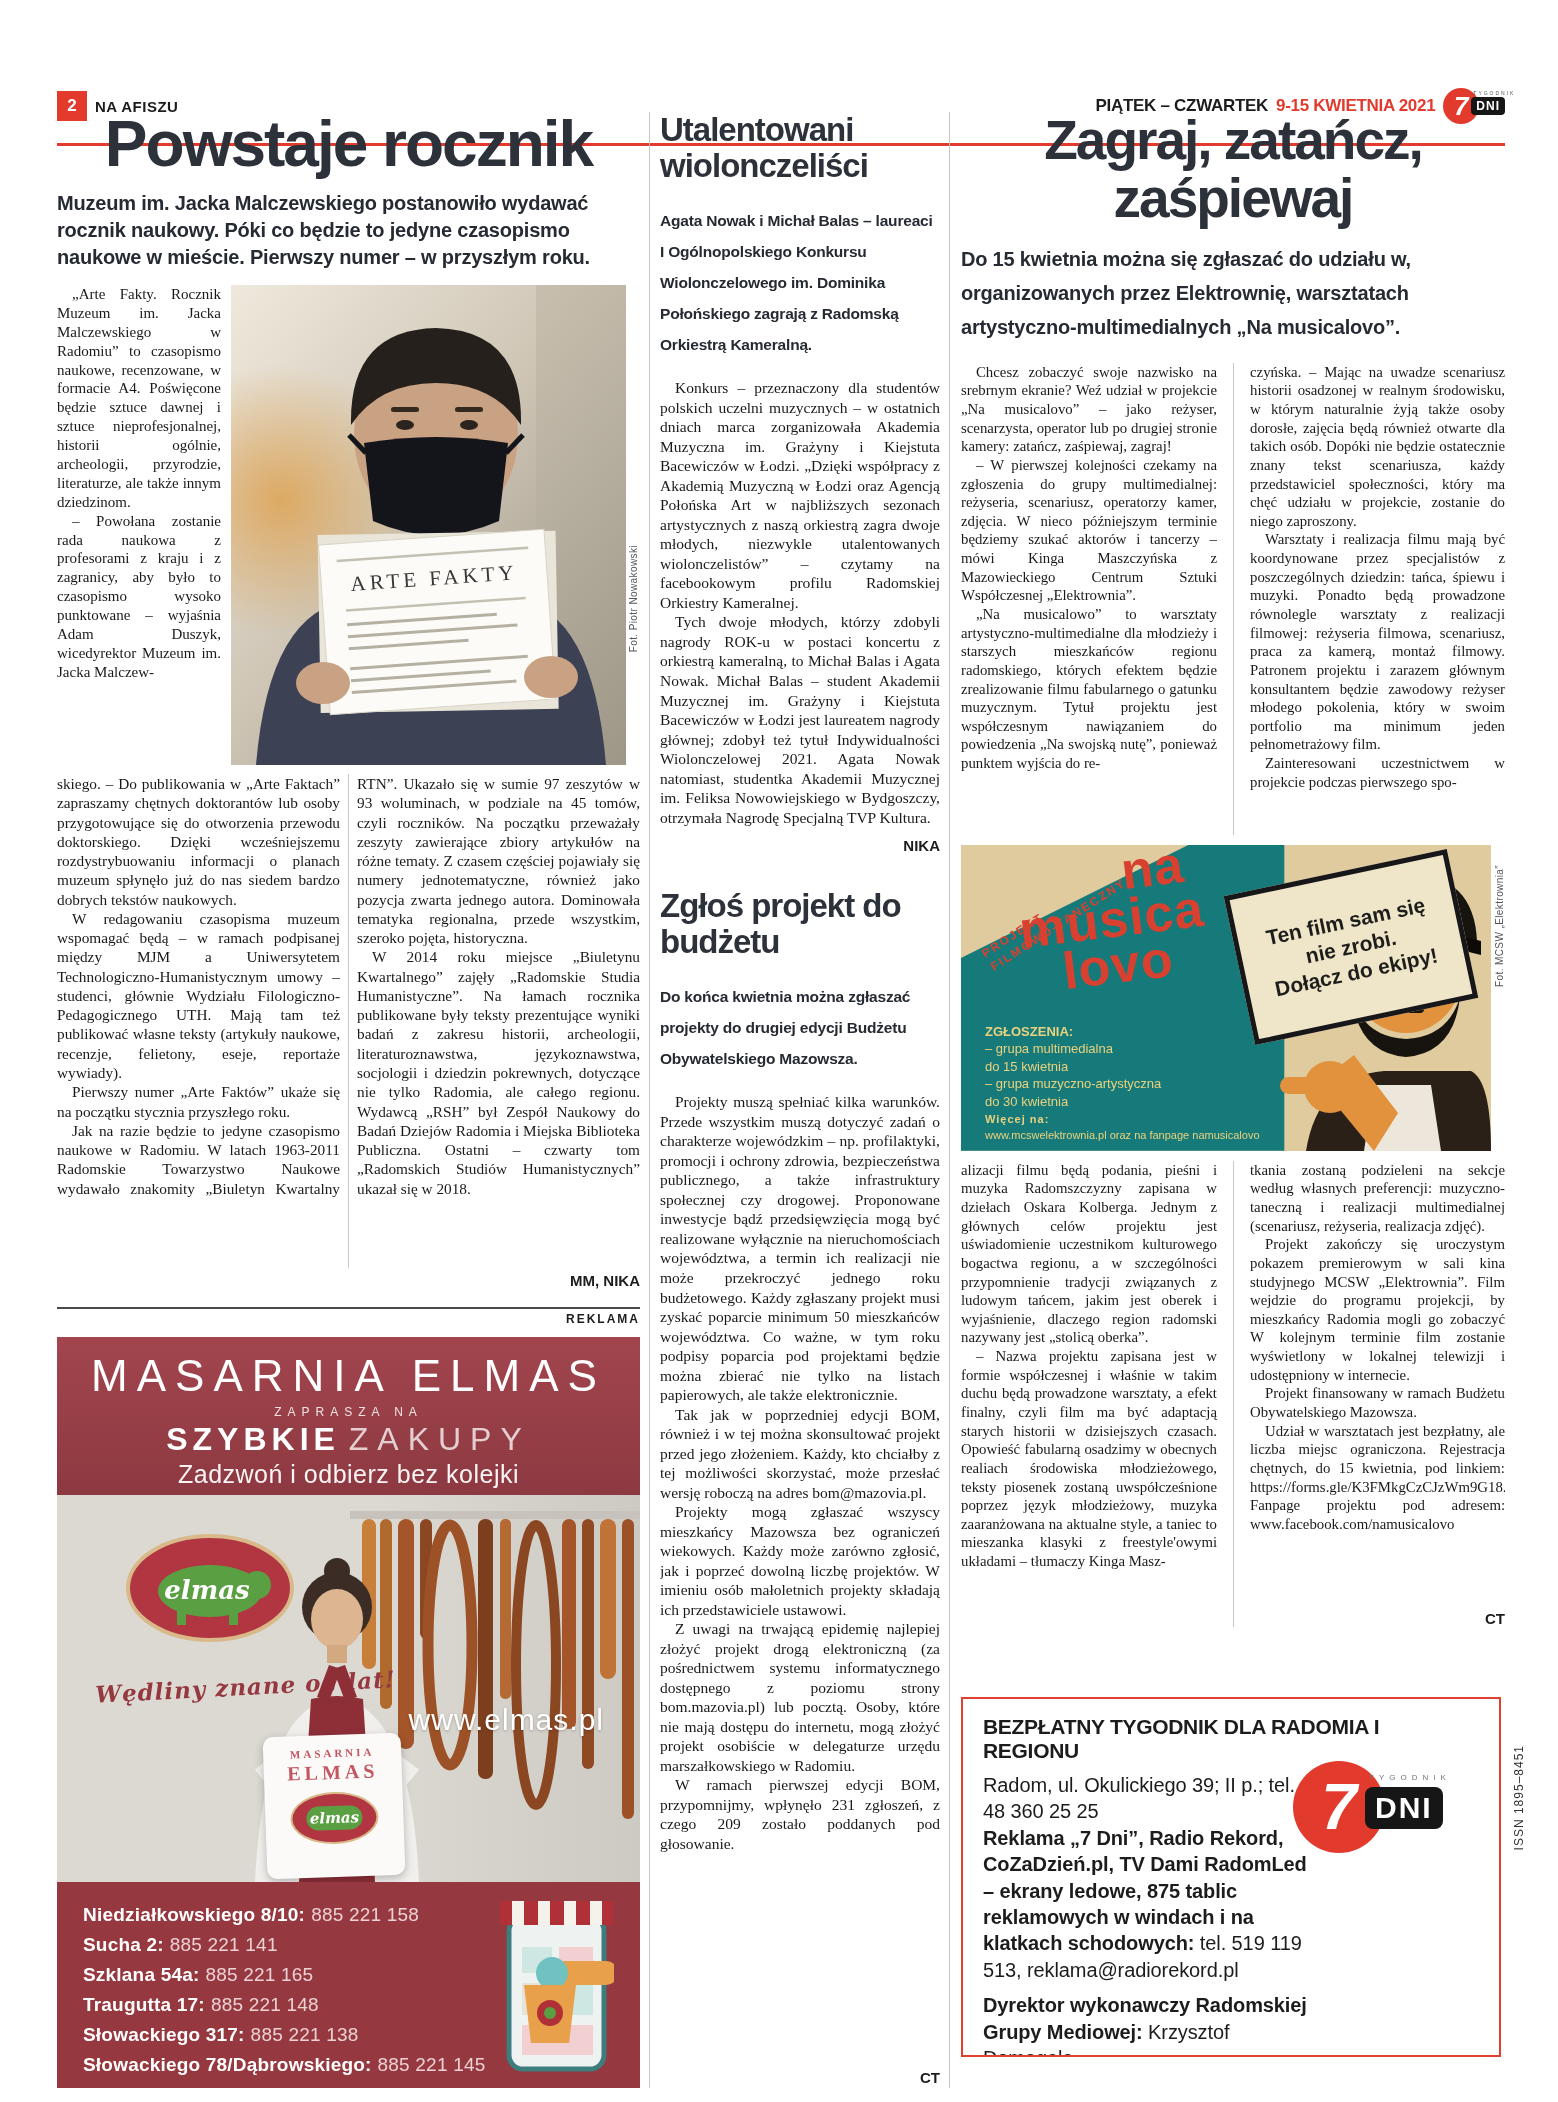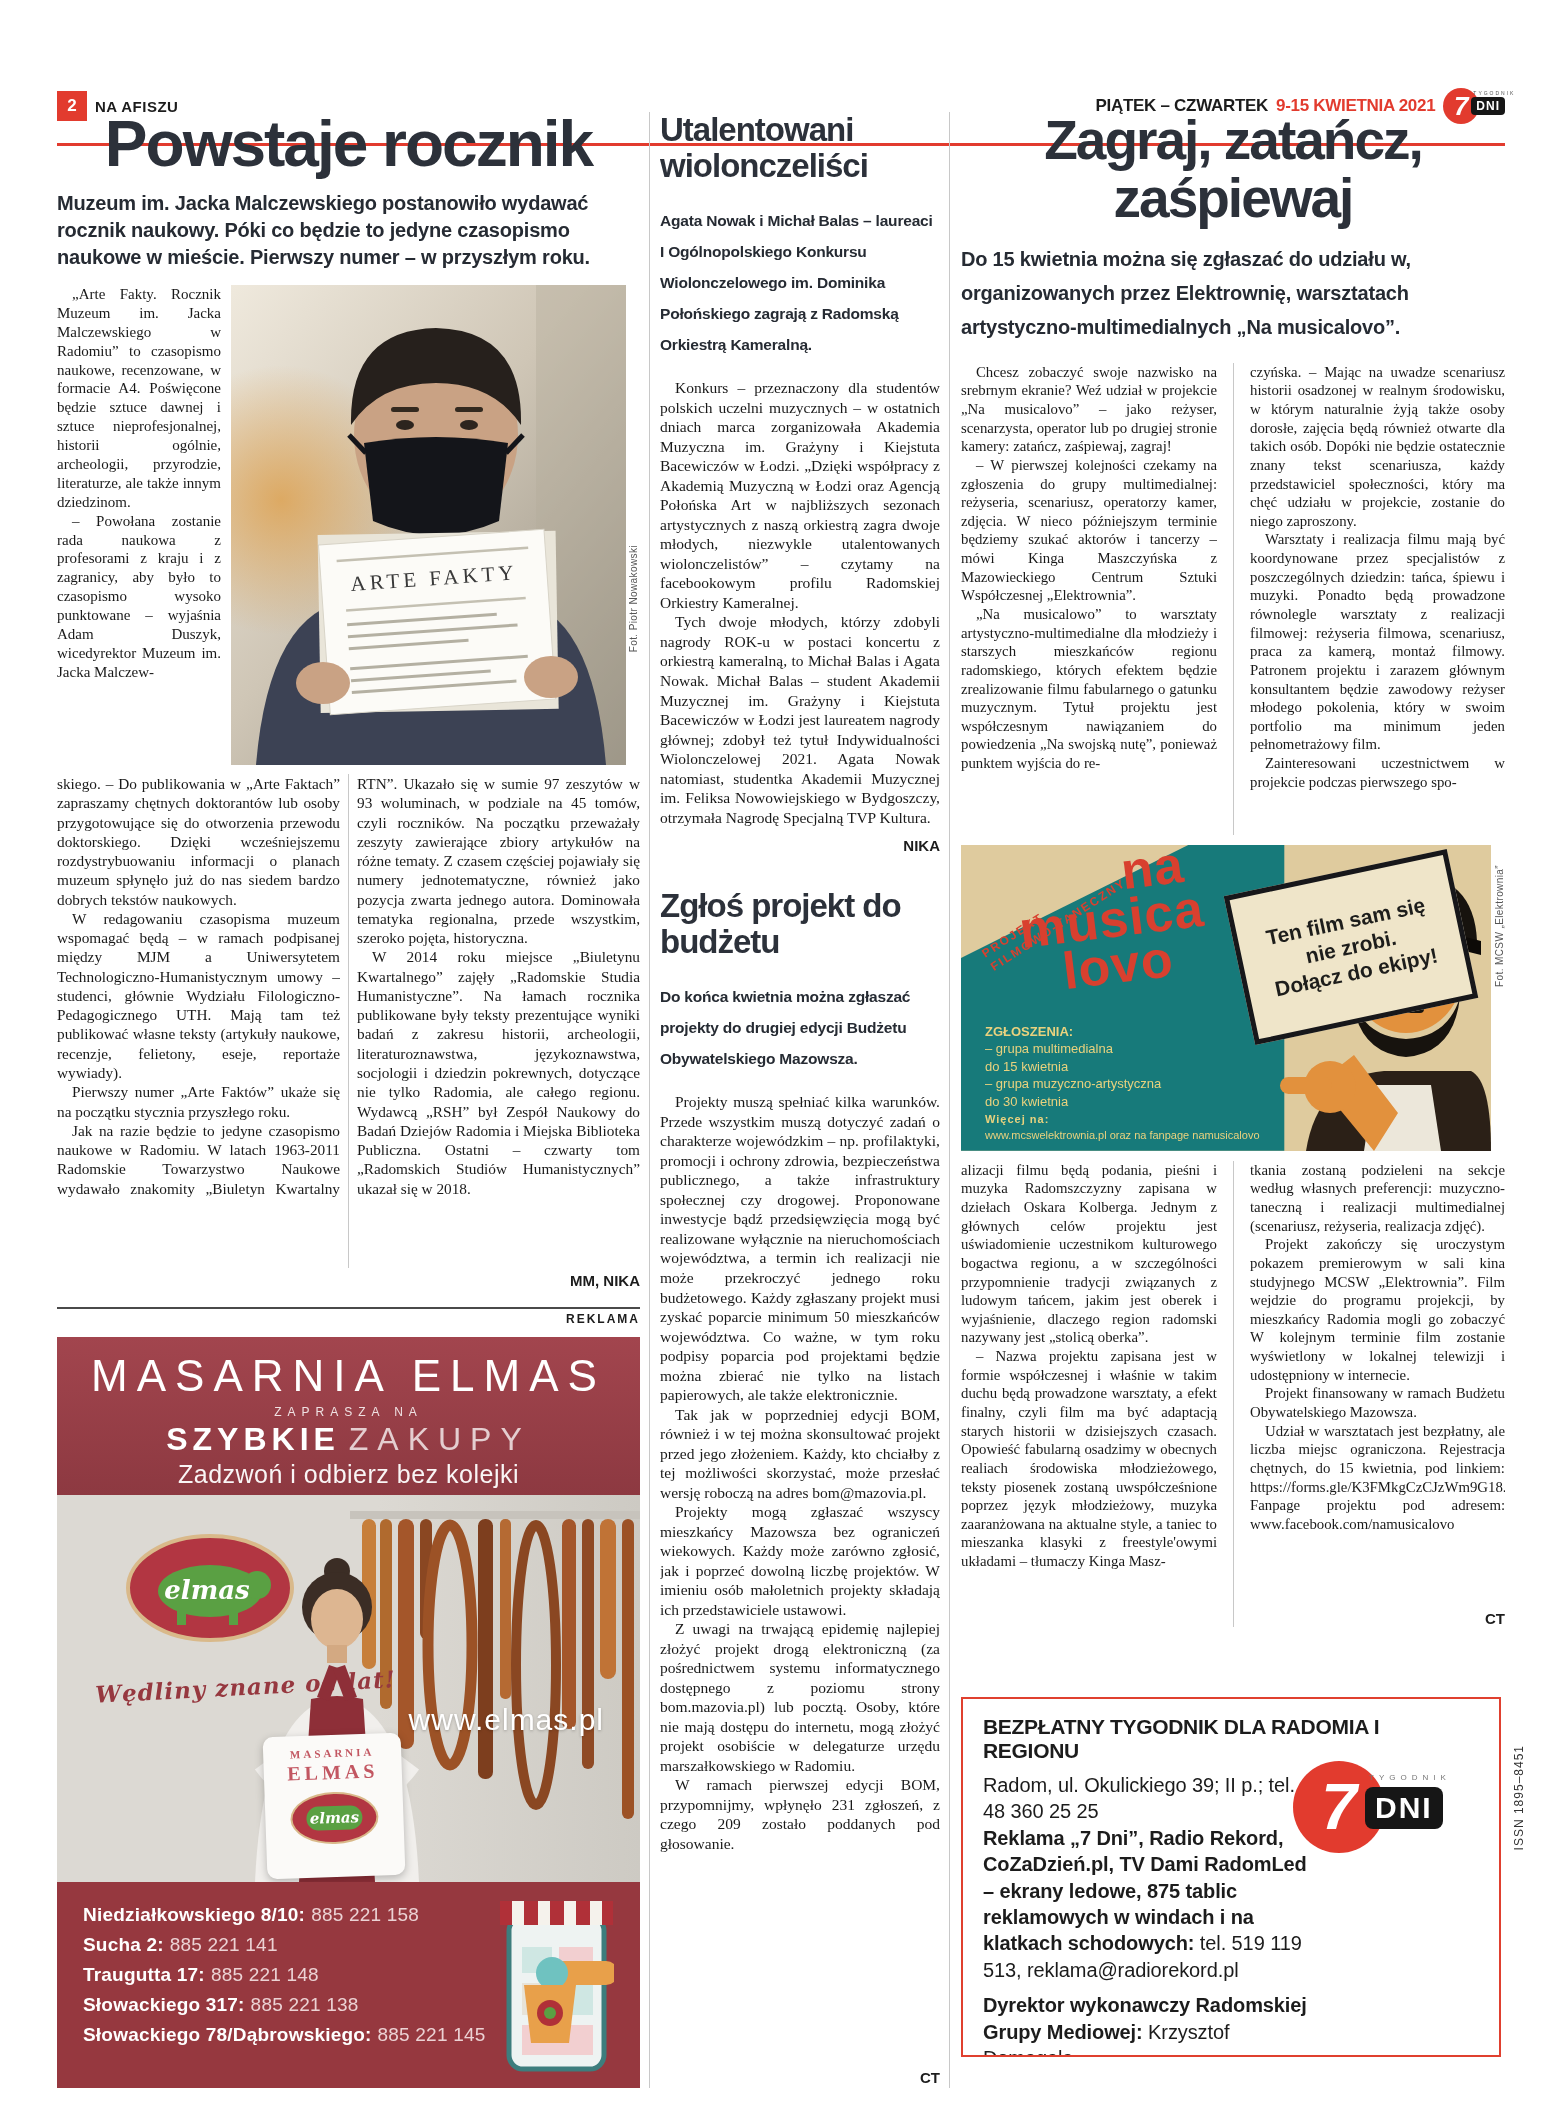--- a/index.html
+++ b/index.html
@@ -283,20 +283,21 @@
         <div class="oval">
             <div class="pig"></div>
             <span>elmas</span>
           </div>
       </div>
       <div class="ad-web">www.elmas.pl</div>
     </div>
     <div class="ad-panel">
       <div class="loc"><b>Niedziałkowskiego 8/10:</b><span>885 221 158</span></div>
       <div class="loc"><b>Sucha 2:</b><span>885 221 141</span></div>
+      <div class="loc"><b>Szklana 54a:</b><span>885 221 165</span></div>
       <div class="loc"><b>Traugutta 17:</b><span>885 221 148</span></div>
       <div class="loc"><b>Słowackiego 317:</b><span>885 221 138</span></div>
       <div class="loc"><b>Słowackiego 78/Dąbrowskiego:</b><span>885 221 145</span></div>
       <svg class="ad-phone" width="150" height="175">
         <rect x="45" y="18" width="95" height="152" rx="14" fill="#eef3f2" stroke="#3d7d7d" stroke-width="5"></rect>
         <rect x="58" y="48" width="30" height="26" fill="#cfe7e3"></rect>
         <rect x="95" y="48" width="34" height="20" fill="#f2cfd0"></rect>
         <rect x="58" y="84" width="26" height="32" fill="#e7e3d8"></rect>
         <rect x="92" y="78" width="37" height="38" fill="#cfe7e3"></rect>
         <rect x="58" y="126" width="71" height="30" fill="#f2cfd0"></rect>

